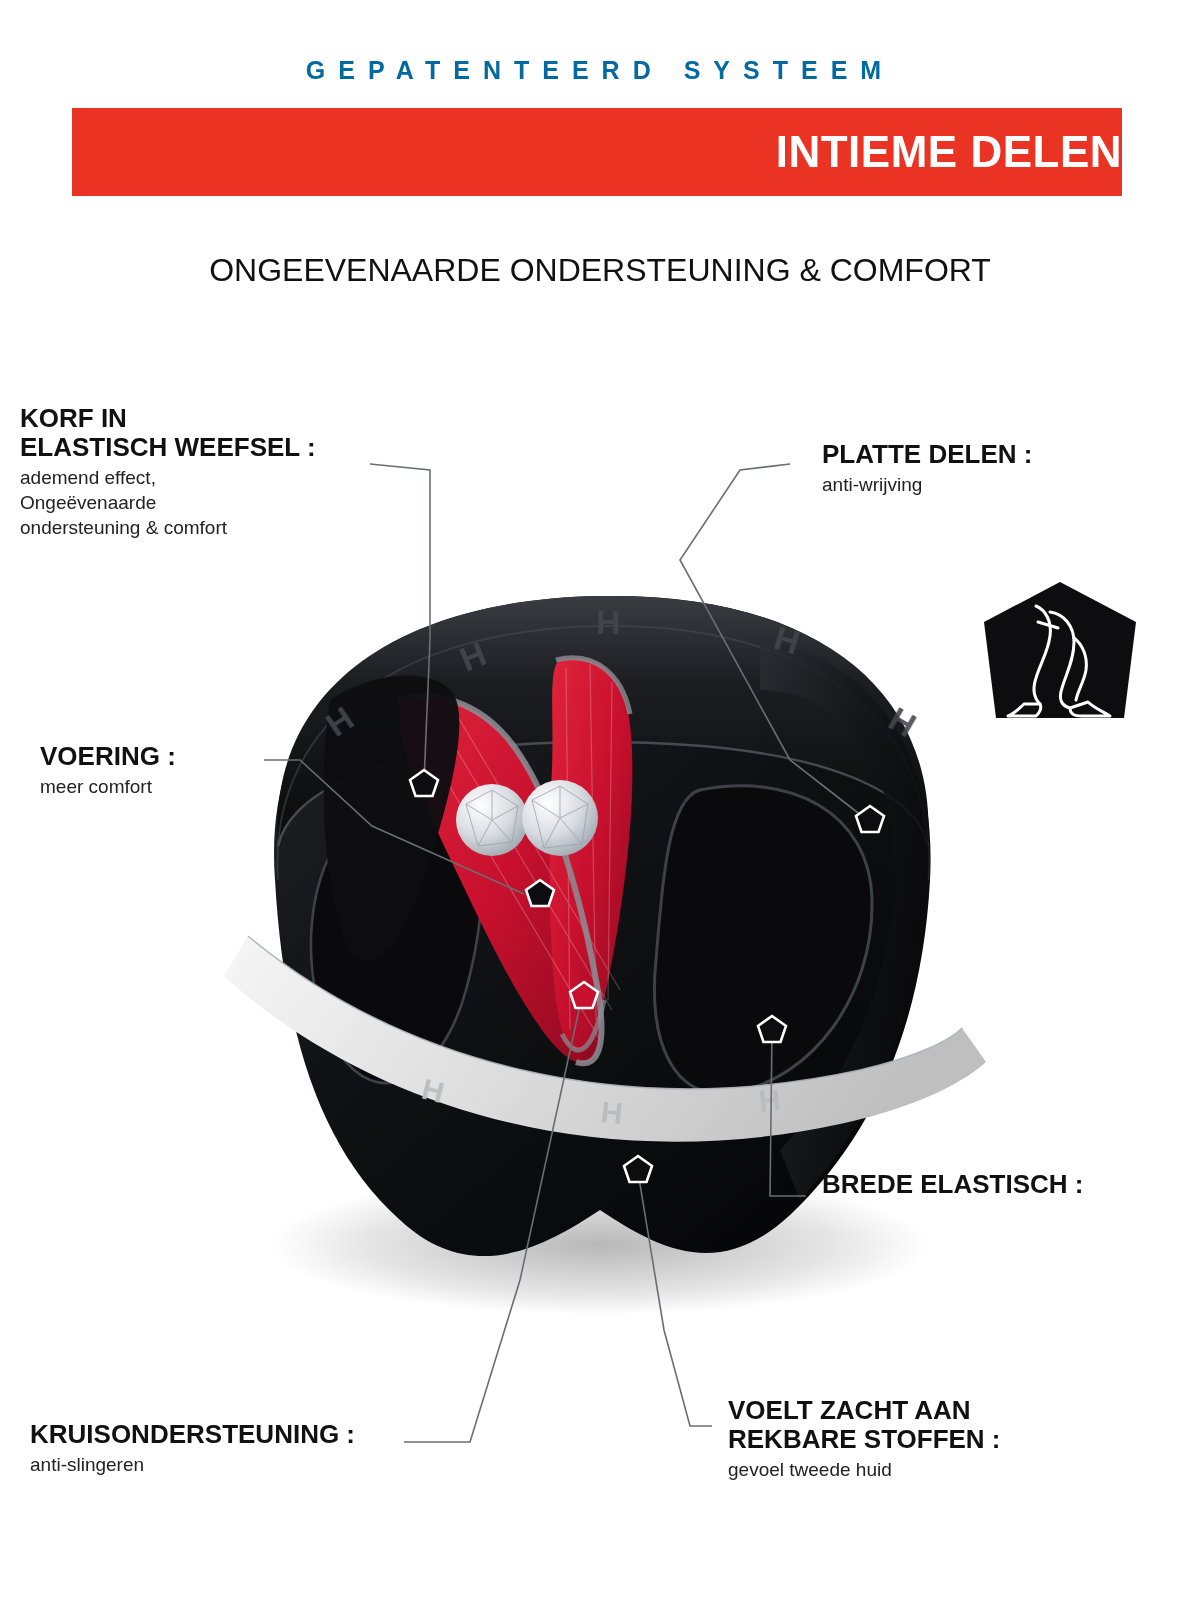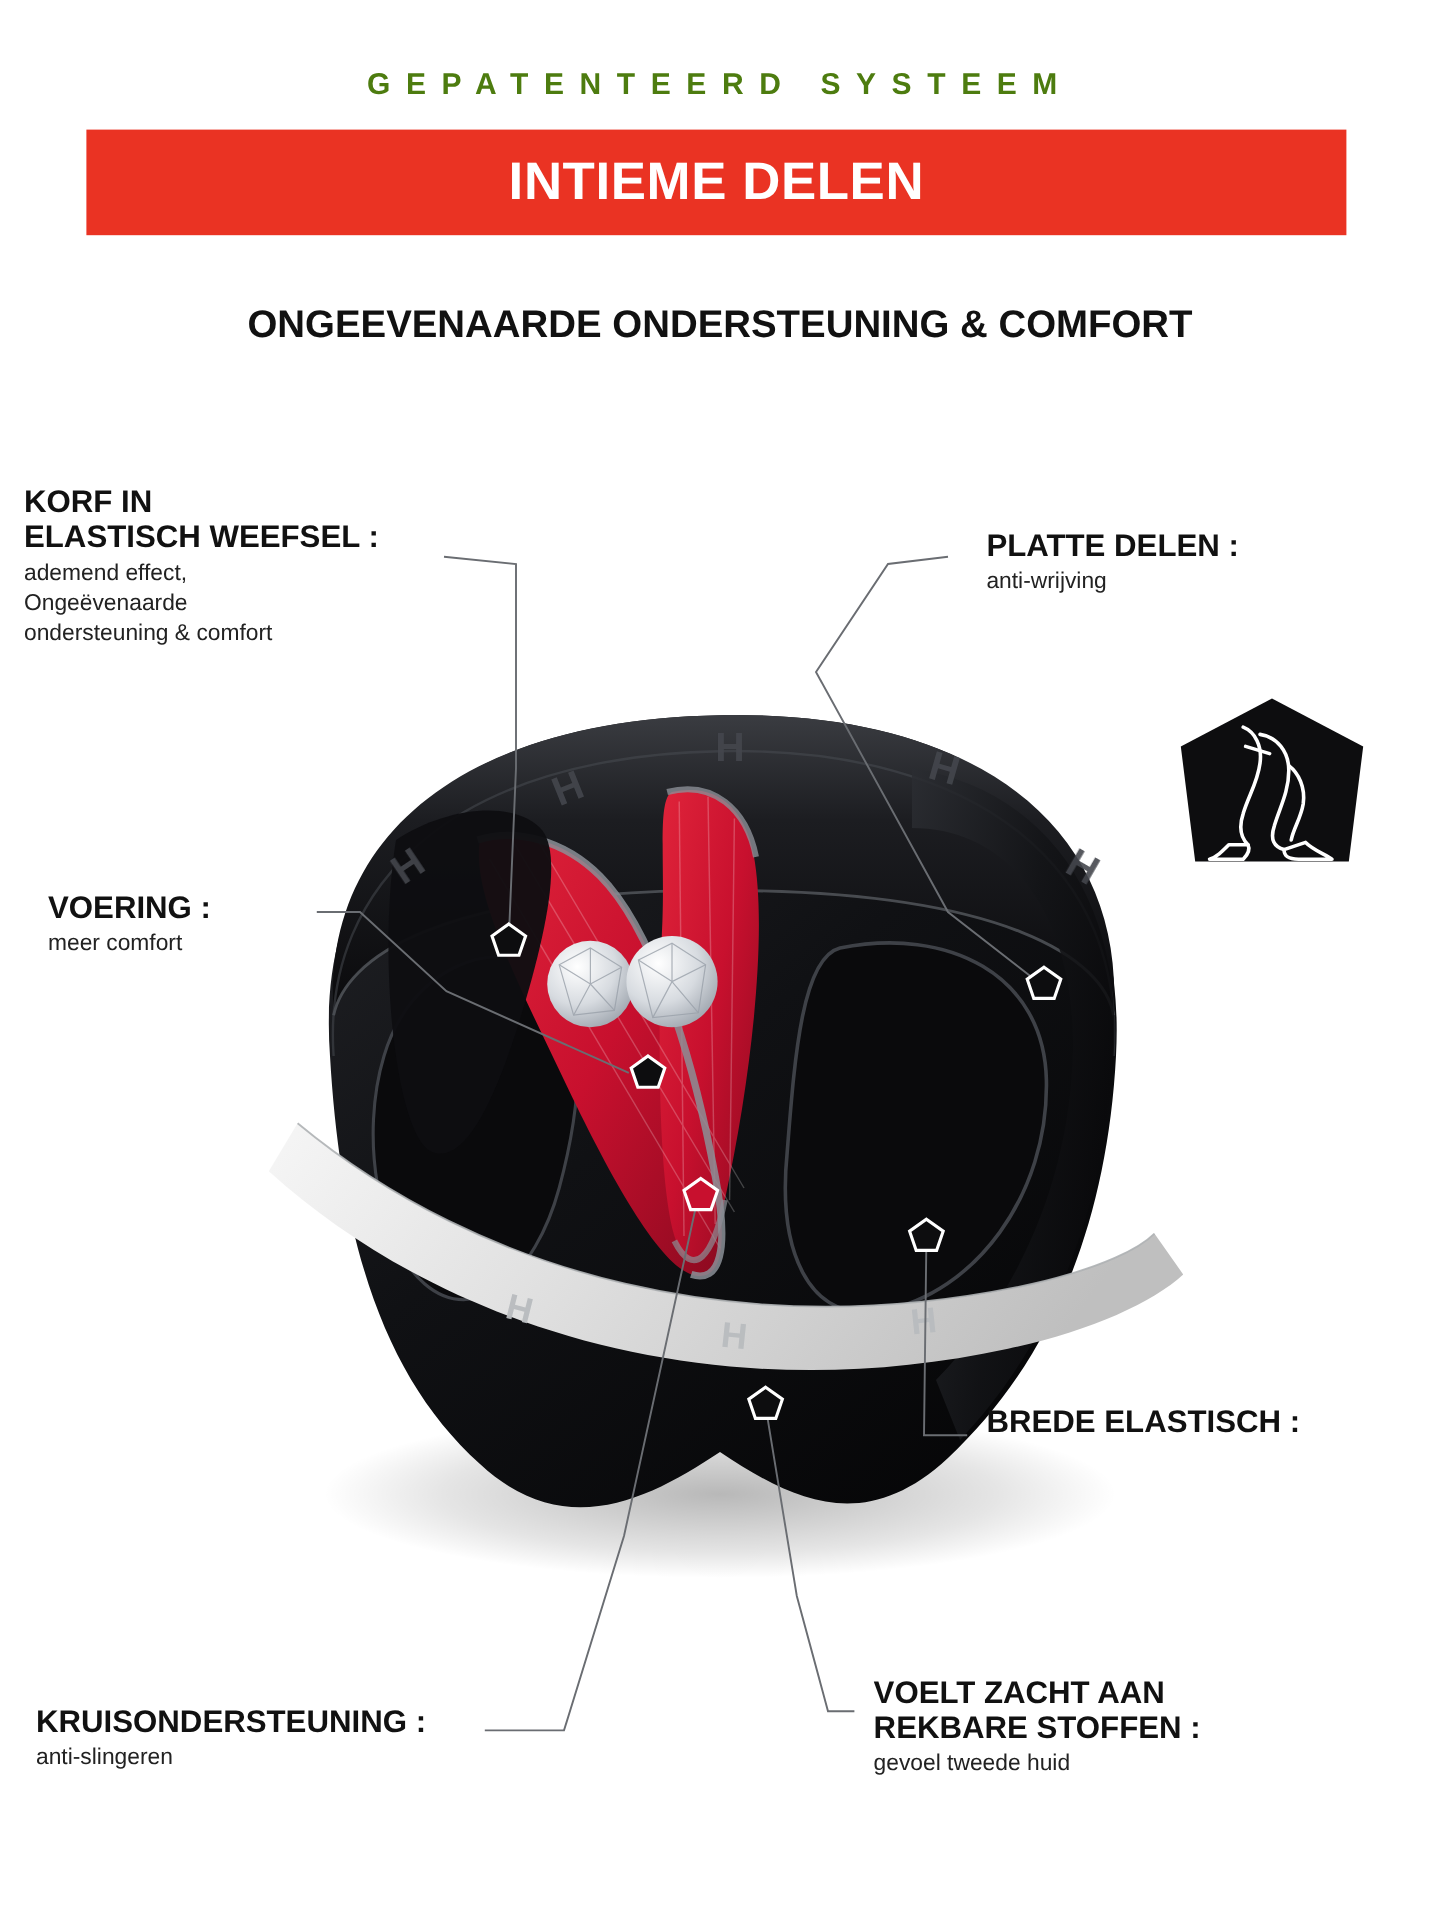--- a/index.html
+++ b/index.html
@@ -19,21 +19,21 @@
   
   #eyebrow {
     position: absolute;
     top: 56px;
     left: 0;
     width: 1200px;
     text-align: center;
     font-size: 25px;
     font-weight: bold;
     letter-spacing: 13px;
-    color: #4d7c0f;
+    color: #0369a1;
   }
   #title-bar {
     position: absolute;
     top: 108px;
     left: 72px;
     width: 1050px;
     height: 88px;
     background: #ea3323;
     display: flex;
     align-items: stretch;
@@ -50,37 +50,37 @@
     font-size: 44px;
     font-weight: bold;
     letter-spacing: 0.5px;
     color: #111111;
     white-space: nowrap;
   }
   #title-right {
     flex: 1;
     display: flex;
     align-items: center;
-    justify-content: center;
+    justify-content: flex-end;
   }
   #title-right span {
     font-size: 44px;
     font-weight: bold;
     letter-spacing: 0.5px;
     color: #ffffff;
     white-space: nowrap;
   }
   #subtitle {
     position: absolute;
     top: 252px;
     left: 0;
     width: 1200px;
     text-align: center;
     font-size: 32px;
-    font-weight: bold;
+    font-weight: normal;
     color: #111111;
   }
 
   
   .callout {
     position: absolute;
   }
   .callout .c-title {
     font-size: 26px;
     font-weight: bold;

